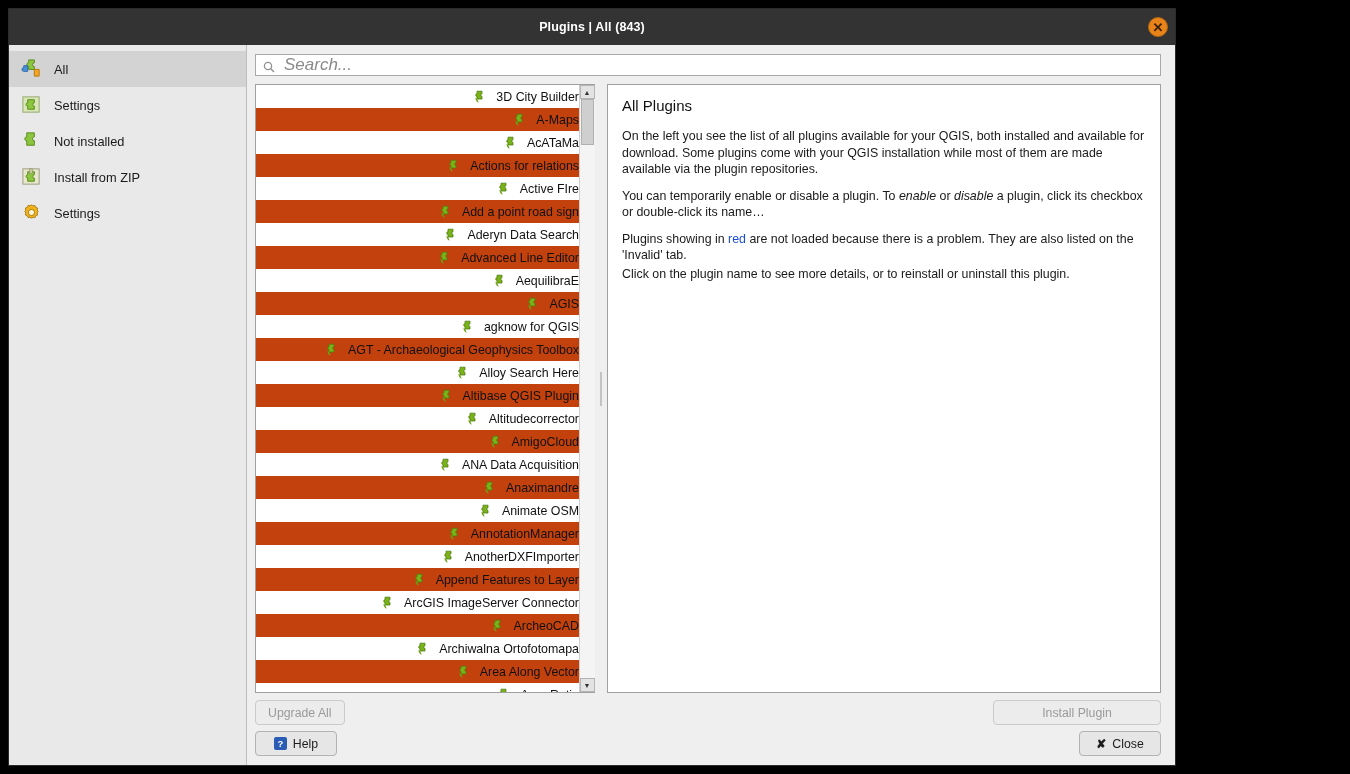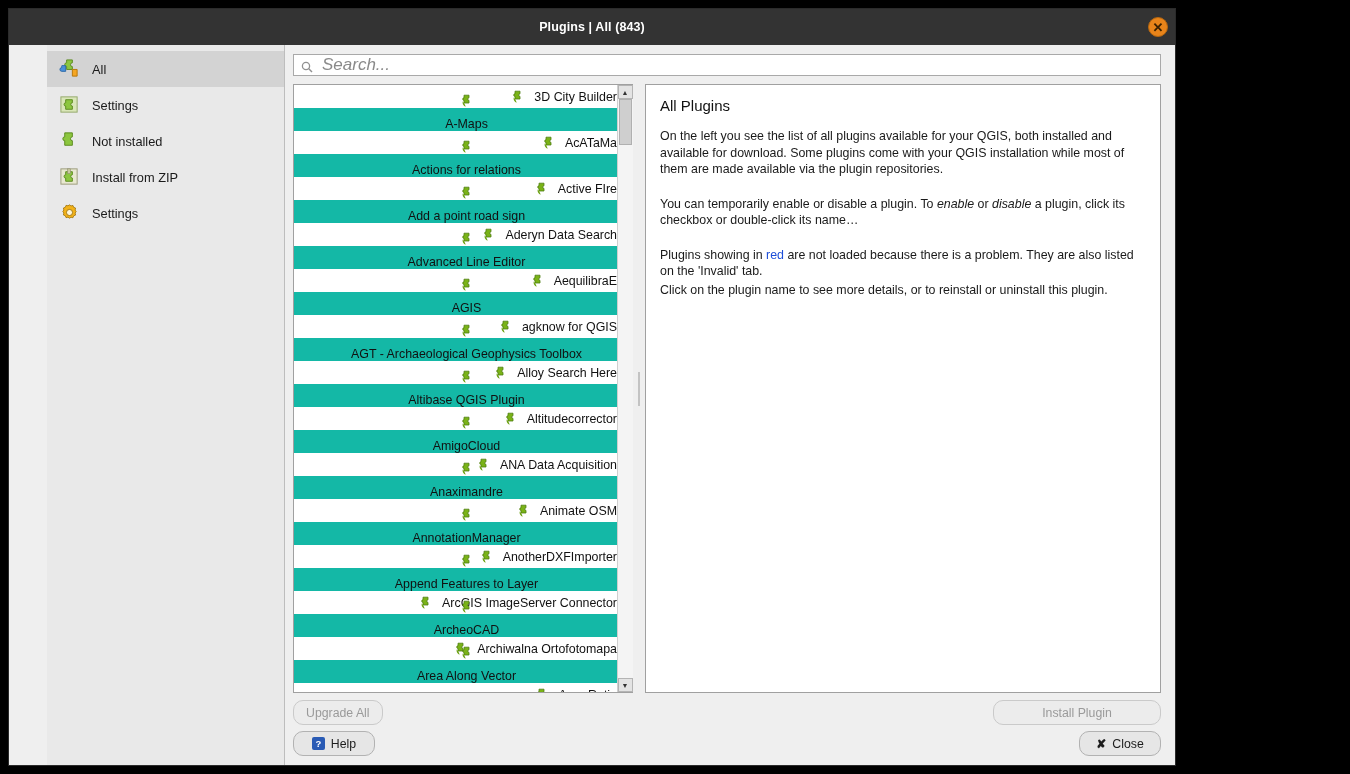--- a/index.html
+++ b/index.html
@@ -58,21 +58,20 @@
     line-height: 1;
     font-weight: bold;
     cursor: pointer;
   }
 
   .body {
     flex: 1 1 auto;
     display: flex;
     min-height: 0;
     background: #efefef;
-    padding-left: 38px;
   }
 
   
   .sidebar {
     width: 238px;
     flex: 0 0 238px;
     background: #e9e9e9;
     border-right: 1px solid #bdbdbd;
     padding-top: 6px;
   }
@@ -168,21 +167,21 @@
     display: flex;
     align-items: center;
     gap: 9px;
     padding-left: 22px;
     font-size: 12.4px;
     color: #111111;
     cursor: pointer;
     white-space: nowrap;
     justify-content: flex-end;
   }
-  .plugin-row.alt { background: #14b8a6; flex-direction: column; }
+  .plugin-row.alt { background: #c2410c; }
   .plugin-row .pico {
     width: 14px; height: 14px;
     flex: 0 0 14px;
   }
 
   
   .vscroll {
     width: 15px;
     flex: 0 0 15px;
     background: #f0f0f0;
@@ -247,21 +246,21 @@
     font-weight: normal;
     color: #111;
     margin: 0 0 14px 0;
   }
   .info-p {
     font-size: 12.4px;
     color: #1a1a1a;
     line-height: 1.33;
     margin: 0 0 2px 0;
   }
-  .info-p.gap { margin-top: 18px; }
+  .info-p.gap { margin-top: 10px; }
   .em { font-style: italic; }
   .red { color: #1d4ed8; }
 
   
   .footer1 {
     flex: 0 0 auto;
     display: flex;
     align-items: center;
     justify-content: space-between;
     padding: 7px 14px 4px 8px;
@@ -272,21 +271,21 @@
     align-items: center;
     justify-content: space-between;
     padding: 2px 14px 9px 8px;
   }
   .btn {
     height: 25px;
     min-width: 82px;
     padding: 0 12px;
     background: #e6e6e6;
     border: 1px solid #b2b2b2;
-    border-radius: 10px;
+    border-radius: 4px;
     font-size: 12.3px;
     color: #1d1d1d;
     display: inline-flex;
     align-items: center;
     justify-content: center;
     gap: 6px;
     cursor: pointer;
     font-family: "Liberation Sans", sans-serif;
   }
   .btn.disabled {

